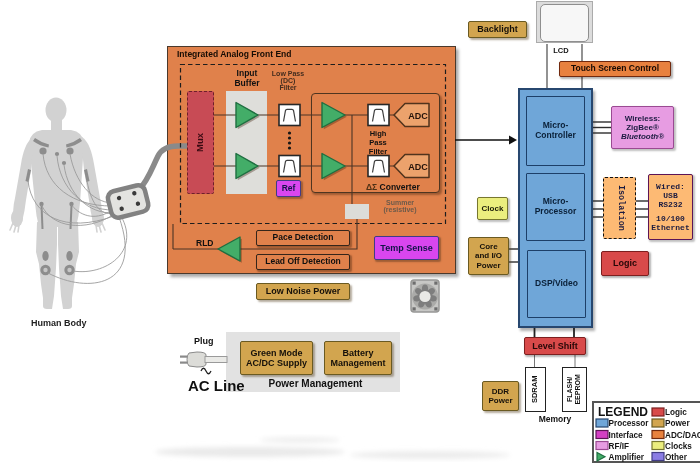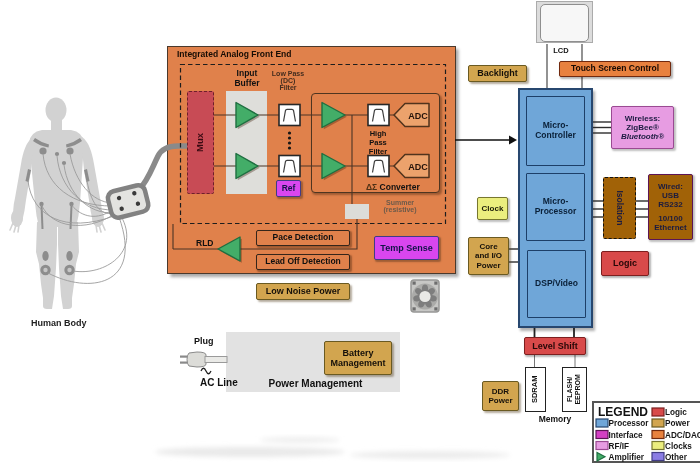--- a/index.html
+++ b/index.html
@@ -9,21 +9,21 @@
       justify-content:center;text-align:center;font-weight:bold;line-height:1.15;}
   .tan{background:#d2a54f;border:1.5px solid #6a5a22;border-radius:2px;color:#15100a;
        box-shadow:2px 2px 2px rgba(90,70,40,.45);}
   .org{background:#e0814b;border:1.5px solid #35251a;border-radius:2px;color:#101010;
        box-shadow:1.5px 1.5px 1.5px rgba(60,30,10,.4);}
   .pur{background:#d946ef;border:1.5px solid #413c85;border-radius:2px;color:#13134a;
        box-shadow:1.5px 1.5px 1.5px rgba(60,40,20,.4);}
   .red{background:#d84a4a;border:1.5px solid #7c1f1f;border-radius:2px;color:#250707;
        box-shadow:1.5px 1.5px 2px rgba(0,0,0,.3);}
   .blu{background:#6fa6d8;border:1.5px solid #1d3f68;border-radius:1px;color:#0a2038;}
-  .mag{background:#a16207;border:1.5px solid #5c1456;color:#1b1b40;}
+  .mag{background:#fdba74;border:1.5px solid #5c1456;color:#1b1b40;font-family:Liberation Mono, monospace;}
   .lbl{position:absolute;font-weight:bold;color:#111;}
 </style>
 </head>
 <body>
 <div id="page">
 
   <div style="position:absolute;left:167px;top:46px;width:289px;height:228px;box-sizing:border-box;
        background:#e0814b;border:1.5px solid #4a392c;box-shadow:2.5px 3px 3px rgba(0,0,0,.35);"></div>
 
   <div style="position:absolute;left:226px;top:91px;width:41px;height:103px;background:#dededa;"></div>
@@ -245,21 +245,21 @@
   <div class="lbl" style="left:366px;top:182px;width:75px;font-size:8.5px;text-align:left;"><span style="color:#4f3115;">ΔΣ</span> Converter</div>
   <div class="lbl" style="left:374px;top:199px;width:52px;font-size:7px;text-align:center;color:#6c5a4a;">Summer<br>(resistive)</div>
 
   <div class="lbl" style="left:196px;top:238px;font-size:8.5px;">RLD</div>
   <div class="bx org" style="left:256px;top:230px;width:94px;height:16px;font-size:8.5px;">Pace Detection</div>
   <div class="bx org" style="left:256px;top:254px;width:94px;height:16px;font-size:8.5px;">Lead Off Detection</div>
   <div class="bx pur" style="left:374px;top:236px;width:65px;height:24px;font-size:9px;">Temp Sense</div>
 
   <div class="bx tan" style="left:256px;top:283px;width:94px;height:17px;font-size:9px;">Low Noise Power</div>
 
-  <div class="bx tan" style="left:468px;top:21px;width:59px;height:17px;font-size:9px;margin-top:44px;">Backlight</div>
+  <div class="bx tan" style="left:468px;top:21px;width:59px;height:17px;font-size:9px;">Backlight</div>
   <div style="position:absolute;left:536px;top:1px;width:57px;height:42px;box-sizing:border-box;
        border:1px solid #ababab;background:#dcdcdc;">
     <div style="position:absolute;left:3px;top:2px;width:47px;height:36px;border:1.5px solid #8f8f8f;border-radius:5px;background:#f7f7f7;"></div>
   </div>
   <div class="lbl" style="left:548px;top:46px;width:26px;font-size:7.5px;text-align:center;">LCD</div>
   <div class="bx" style="left:559px;top:61px;width:112px;height:16px;background:#e8813f;
        border:1.5px solid #71290e;border-radius:2px;font-size:8.5px;color:#190a02;
        box-shadow:1.5px 1.5px 2px rgba(0,0,0,.3);">Touch Screen Control</div>
 
   <div class="bx blu" style="left:526px;top:96px;width:59px;height:70px;font-size:8.5px;">
@@ -298,26 +298,29 @@
     <span style="transform:rotate(-90deg);font-size:7.5px;font-weight:bold;white-space:nowrap;color:#111;">SDRAM</span>
     </div>
   <div class="bx" style="left:562px;top:367px;width:25px;height:45px;background:#fff;border:1.5px solid #222;">
     <span style="transform:rotate(-90deg);font-size:7px;font-weight:bold;white-space:nowrap;color:#111;text-align:center;line-height:1.2;">FLASH/<br>EEPROM</span>
     </div>
   <div class="lbl" style="left:535px;top:414px;width:40px;font-size:8.5px;text-align:center;">Memory</div>
   <div class="bx tan" style="left:482px;top:381px;width:37px;height:30px;font-size:8px;">
       <span>DDR<br>Power</span>
     </div>
 
+  <div class="bx tan" style="left:240px;top:341px;width:73px;height:34px;font-size:9px;">
+      <span>Green Mode<br>AC/DC Supply</span>
+    </div>
   <div class="bx tan" style="left:324px;top:341px;width:68px;height:34px;font-size:9px;">
       <span>Battery<br>Management</span>
     </div>
   <div class="lbl" style="left:258px;top:378px;width:115px;font-size:10px;text-align:center;">Power Management</div>
   <div class="lbl" style="left:194px;top:336px;font-size:9px;">Plug</div>
-  <div class="lbl" style="left:200px;top:377px;font-size:10px;">AC Line</div>
+  <div class="lbl" style="left:188px;top:377px;font-size:15px;">AC Line</div>
 
   <div class="lbl" style="left:31px;top:318px;font-size:9px;color:#222;">Human Body</div>
 
   <div style="position:absolute;left:592px;top:401px;width:116px;height:62px;box-sizing:border-box;
        background:#fff;border:2px solid #555;"></div>
   <div class="lbl" style="left:598px;top:405px;font-size:12px;">LEGEND</div>
   <svg width="700" height="465" viewBox="0 0 700 465" style="position:absolute;left:0;top:0;pointer-events:none;">
     <g stroke-width="1.2">
       <rect x="652" y="408" width="12" height="8" fill="#d84a4a" stroke="#7c1f1f"></rect>
       <rect x="596" y="419" width="12" height="8" fill="#6fa6d8" stroke="#27476f"></rect>

